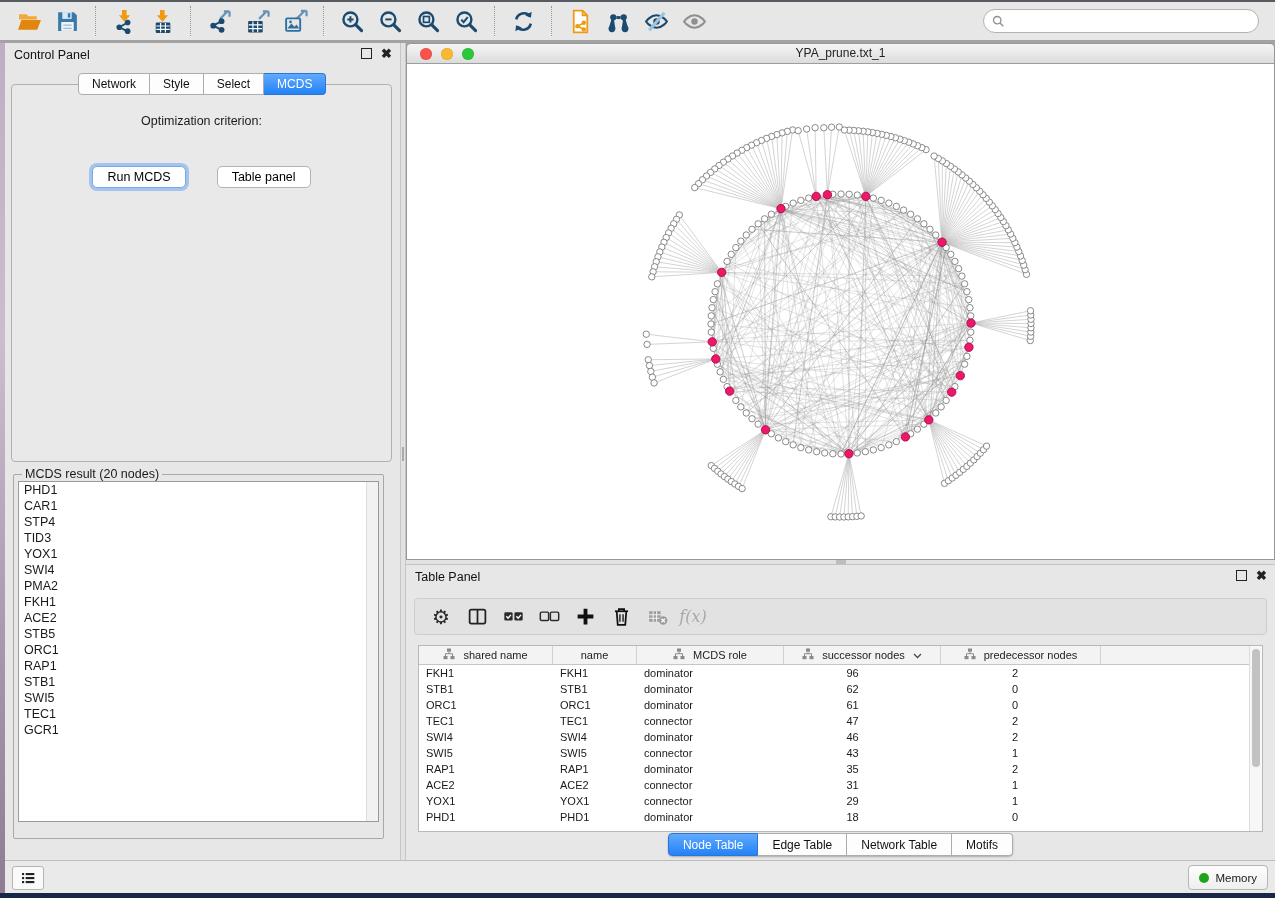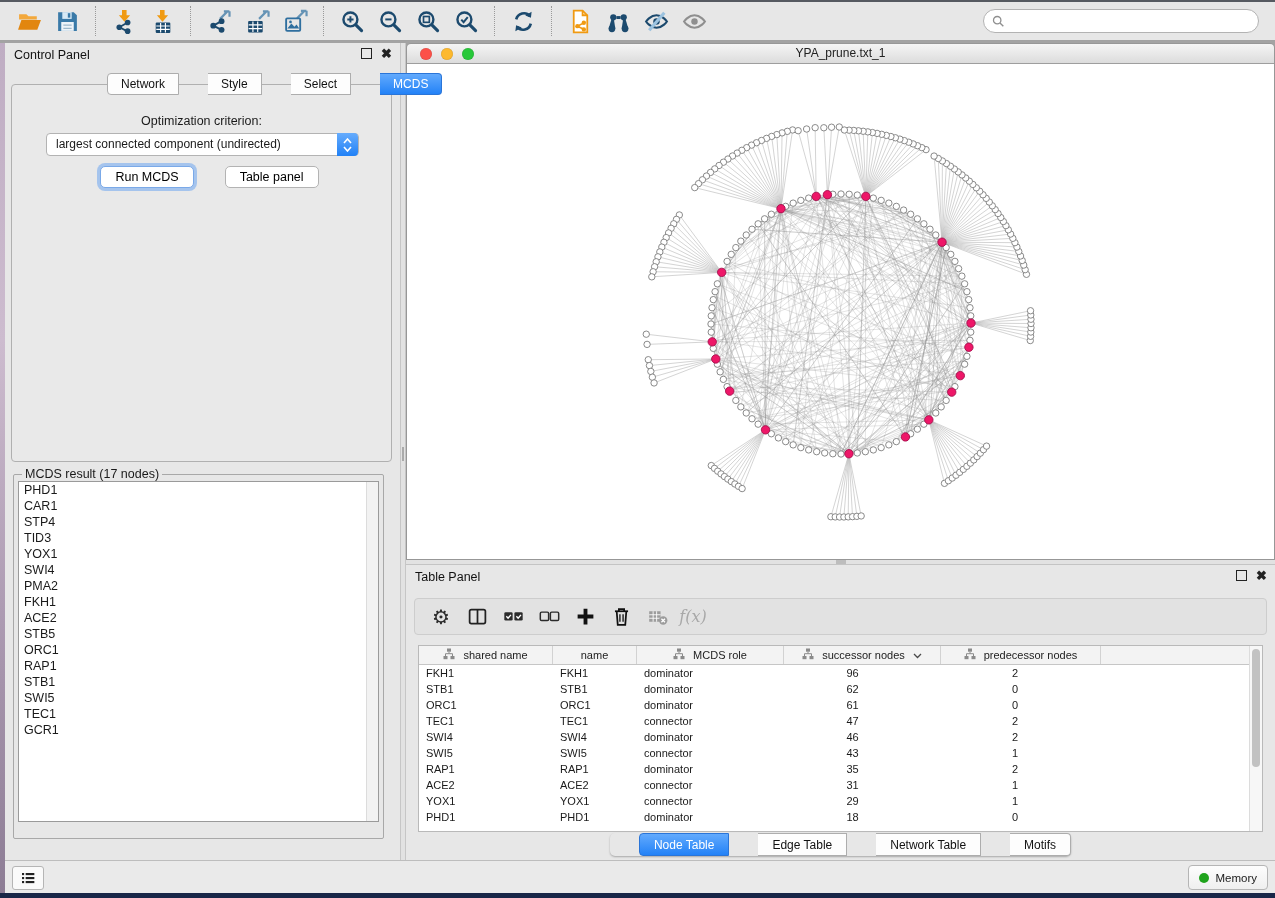--- a/index.html
+++ b/index.html
@@ -22,33 +22,33 @@
   .wall-bottom{position:absolute;left:0;top:893px;width:1275px;height:5px;background:#182647;}
   
   .control-panel{position:absolute;left:5px;top:43px;width:395px;height:817px;background:#e7e7e7;}
   .panel-head{position:absolute;left:0;top:0;width:100%;height:24px;}
   .panel-title{position:absolute;left:9px;top:5px;font-size:12.5px;color:#111;}
   .panel-icons{position:absolute;right:8px;top:5px;display:flex;gap:9px;align-items:center;}
   .float-ic{width:9px;height:9px;border:1.5px solid #222;display:inline-block;}
   .close-ic{font-size:13px;font-weight:bold;color:#222;line-height:11px;}
   .seg{display:flex;}
   .seg .seg-btn{background:#fdfdfd;border:1px solid #adadad;border-left:none;font-size:12px;color:#111;
-                padding:3px 13px;line-height:14px;cursor:default;margin-left:29px;}
+                padding:3px 13px;line-height:14px;cursor:default;}
   .seg .seg-btn:first-child{border-left:1px solid #adadad;border-radius:4px 0 0 4px;}
   .seg .seg-btn:last-child{border-radius:0 4px 4px 0;}
   .seg .seg-btn.active{background:linear-gradient(#62aafd,#2382f7);border-color:#2a75d8;color:#fff;}
   .cp-tabs{position:absolute;left:73px;top:30px;z-index:3;}
   .cp-body{position:absolute;left:6px;top:41px;width:381px;height:378px;border:1px solid #b0b0b0;
            border-radius:4px;background:#e9e9e9;box-sizing:border-box;}
   .crit-label{position:absolute;left:0;top:29px;width:100%;text-align:center;font-size:12.5px;}
   .crit-select{position:absolute;left:34px;top:48px;width:313px;height:23px;background:#fff;border:1px solid #b3b3b3;
                border-radius:4px;box-sizing:border-box;font-size:12px;line-height:21px;padding-left:9px;cursor:default;}
   .crit-select .stepper{position:absolute;right:0;top:-1px;bottom:-1px;width:21px;border-radius:0 4px 4px 0;
                background:linear-gradient(#66acfd,#2181f6);display:flex;flex-direction:column;align-items:center;justify-content:center;gap:2px;}
-  .cp-buttons{position:absolute;left:8px;top:81px;width:100%;display:flex;justify-content:center;gap:31px;}
+  .cp-buttons{position:absolute;left:0;top:81px;width:100%;display:flex;justify-content:center;gap:31px;}
   .btn{background:#fff;border:1px solid #b3b3b3;border-radius:5px;font-size:12.5px;padding:3px 14px;
        font-family:"Liberation Sans",sans-serif;cursor:default;}
   .btn.focused{border:1px solid #7aa9e8;box-shadow:0 0 0 3px rgba(110,165,240,.55);}
   .mcds-fieldset{position:absolute;left:8px;top:424px;width:371px;height:372px;border:1px solid #a8a8a8;
                  border-radius:2px;box-sizing:border-box;background:#e7e7e7;margin:0;padding:0 4px 4px 4px;}
   .mcds-fieldset legend{font-size:12.5px;padding:0 3px;margin-left:4px;}
   .mcds-list{position:relative;width:100%;height:341px;background:#fff;border:1px solid #9a9a9a;
              box-sizing:border-box;overflow:hidden;}
   .mcds-list .item{font-size:12.5px;line-height:16px;padding-left:5px;}
   .mcds-scroll{position:absolute;right:0;top:0;bottom:0;width:11px;background:#f2f2f2;border-left:1px solid #dcdcdc;}
@@ -256,38 +256,27 @@
       </span>
     </div>
     <div class="cp-tabs seg" id="cp-tabs">
         <button class="seg-btn">Network</button>
         <button class="seg-btn">Style</button>
         <button class="seg-btn">Select</button>
         <button class="seg-btn active">MCDS</button>
       </div>
     <div class="cp-body">
       <div class="crit-label">Optimization criterion:</div>
-      <div class="crit-select">
-        <span>largest connected component (undirected)</span>
-        <span class="stepper">
-          <svg width="9" height="6" viewBox="0 0 9 6">
-              <path d="M1 5l3.5-4L8 5" fill="none" stroke="#fff" stroke-width="1.6"></path>
-            </svg>
-          <svg width="9" height="6" viewBox="0 0 9 6">
-              <path d="M1 1l3.5 4L8 1" fill="none" stroke="#fff" stroke-width="1.6"></path>
-            </svg>
-        </span>
-      </div>
       <div class="cp-buttons">
         <button class="btn focused">Run MCDS</button>
         <button class="btn">Table panel</button>
       </div>
     </div>
     <fieldset class="mcds-fieldset">
-      <legend>MCDS result (17 nodes)</legend>
+      <legend>MCDS result (20 nodes)</legend>
       <div class="mcds-list" id="mcds-list">
 
       <div class="item">PHD1</div>
           <div class="item">CAR1</div>
           <div class="item">STP4</div>
           <div class="item">TID3</div>
           <div class="item">YOX1</div>
           <div class="item">SWI4</div>
           <div class="item">PMA2</div>
           <div class="item">FKH1</div>

